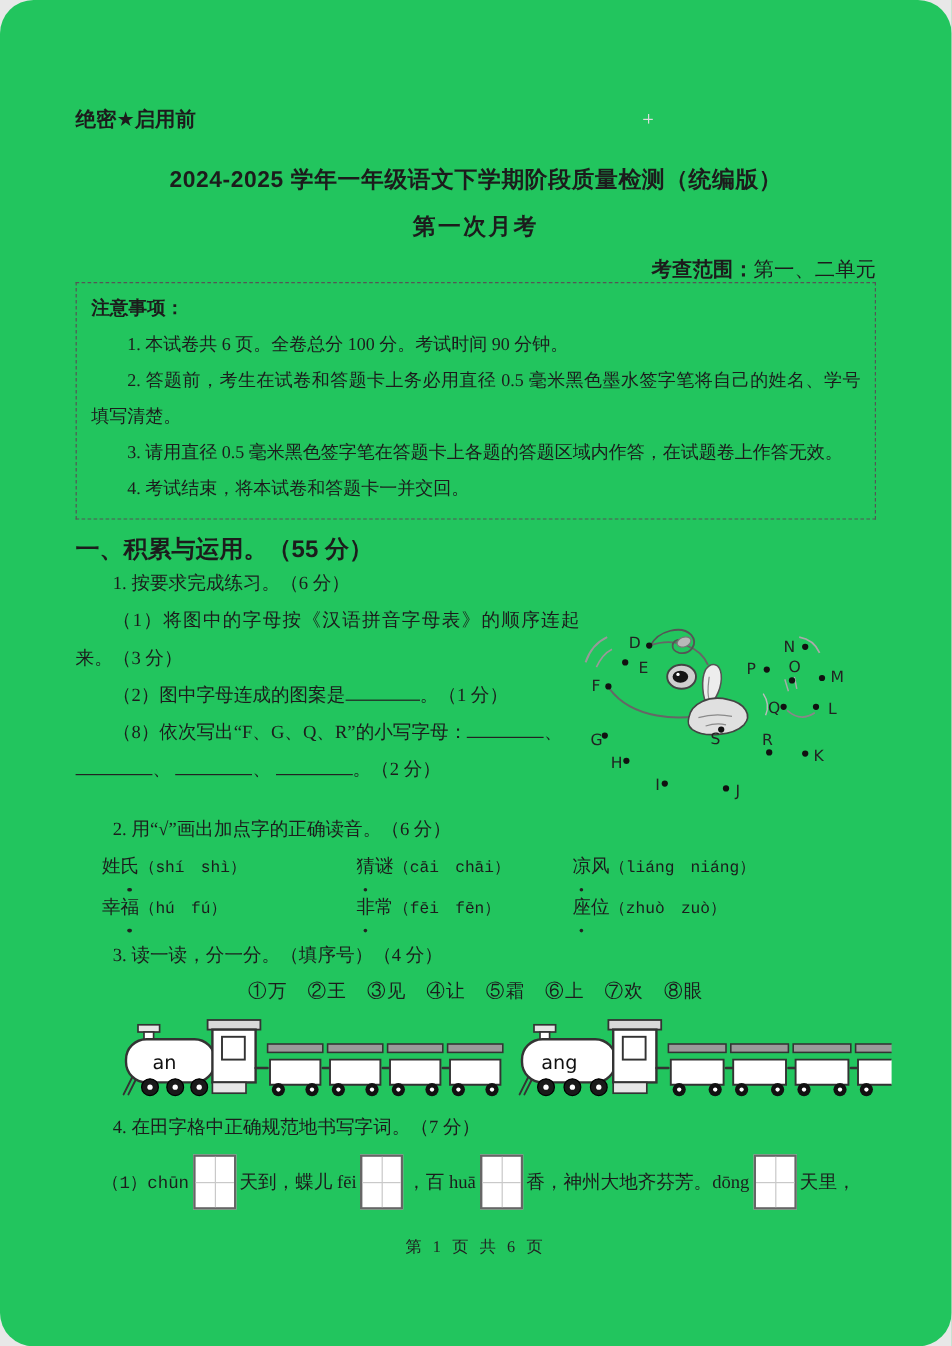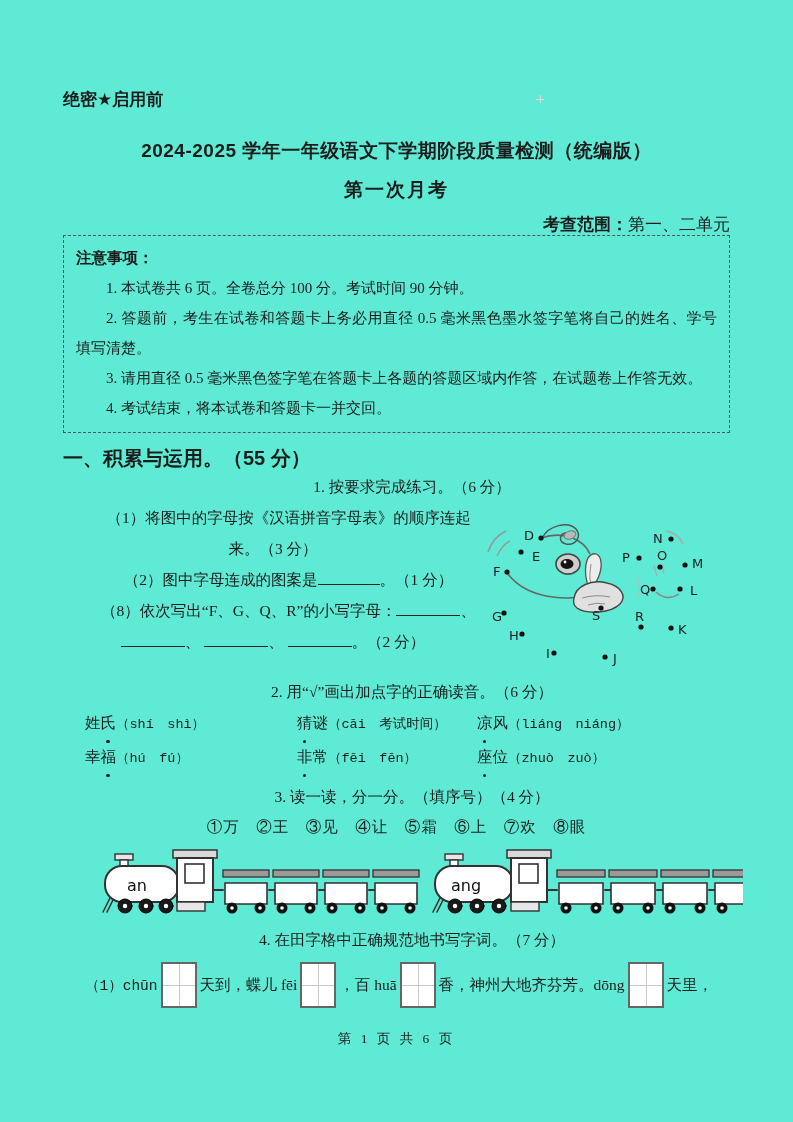--- a/index.html
+++ b/index.html
@@ -1,20 +1,21 @@
 <!DOCTYPE html>
 <html><head>
 <meta charset="utf-8">
 <style>
   * { margin:0; padding:0; box-sizing:border-box; }
   html,body { background:#e8e8e8; }
   .page {
     position:relative; width:793px; height:1122px; margin:0 auto;
-    background:#5eead4; color:#1c1c1c; overflow:hidden;
+    background:#22c55e; color:#1c1c1c; overflow:hidden;
     font-family:"Liberation Serif","DejaVu Serif",serif;
+    border-radius:28px;
   }
   .content { padding:88px 63px 0 63px; }
 
   .heiti { font-family:"Liberation Sans","DejaVu Sans",sans-serif; }
   .mono  { font-family:"Liberation Mono","DejaVu Sans Mono",monospace; }
 
   .secret { font-size:17px; font-weight:bold; line-height:24px; }
   .title { text-align:center; font-size:19px; font-weight:bold; margin-top:25px; line-height:27px; letter-spacing:.5px; }
   .subtitle { text-align:center; font-size:19px; font-weight:bold; margin-top:12px; line-height:27px; letter-spacing:2px; }
   .scope { text-align:right; font-size:17px; margin-top:11px; line-height:21px; }
@@ -22,21 +23,21 @@
 
   .notice {
     margin-top:0; border:1px dashed #555; padding:7px 12px 9px 12px;
     font-size:15px; line-height:30px;
   }
   .notice-heading { font-weight:bold; font-size:15.5px; font-family:"Liberation Sans","DejaVu Sans",sans-serif; }
   .notice p { text-indent:2em; text-align:justify; }
 
   .sec-heading { margin-top:12px; font-size:20px; font-weight:bold; line-height:26px; font-family:"Liberation Sans","DejaVu Sans",sans-serif; }
 
-  .qtext { font-size:15.5px; line-height:31px;text-align:center; }
+  .qtext { font-size:15.5px; line-height:31px; }
   .indent { text-indent:2em; }
   .q1-cols { position:relative; min-height:172px; }
   .q1-left { width:420px; text-align:justify; }
 
   .blank { display:inline-block; width:62px; height:14px; border-bottom:1px solid #222; vertical-align:baseline; }
   .blank.w64 { width:64px; }
 
   .diagram-abs { position:absolute; left:413px; top:0px; width:268px; height:172px; }
 
   .q2-grid { margin-left:22px; display:grid; grid-template-columns:212px 180px 1fr; font-size:15.5px; line-height:32px; }
@@ -157,21 +158,21 @@
         <text class="diag-letter" x="159" y="119">R</text>
           <circle cx="165" cy="125" r="2.6" fill="#111"></circle>
         <text class="diag-letter" x="116" y="118">S</text>
           <circle cx="125" cy="106" r="2.6" fill="#111"></circle>
       </svg>
     </div>
 
     <div class="qtext indent" style="margin-top:2px;">2. 用“√”画出加点字的正确读音。（6 分）</div>
     <div class="q2-grid">
       <div><span>姓</span><span class="dotted">氏</span><span></span><span class="pinyin">（shí　shì）</span></div>
-      <div><span></span><span class="dotted">猜</span><span>谜</span><span class="pinyin">（cāi　考试时间）</span></div>
+      <div><span></span><span class="dotted">猜</span><span>谜</span><span class="pinyin">（cāi　chāi）</span></div>
       <div><span></span><span class="dotted">凉</span><span>风</span><span class="pinyin">（liáng　niáng）</span></div>
       <div><span>幸</span><span class="dotted">福</span><span></span><span class="pinyin">（hú　fú）</span></div>
       <div><span></span><span class="dotted">非</span><span>常</span><span class="pinyin">（fēi　fēn）</span></div>
       <div><span></span><span class="dotted">座</span><span>位</span><span class="pinyin">（zhuò　zuò）</span></div>
     </div>
 
     <div class="qtext indent" style="margin-top:6px;">3. 读一读，分一分。（填序号）（4 分）</div>
     <div class="char-line">①万　②王　③见　④让　⑤霜　⑥上　⑦欢　⑧眼</div>
 
     <svg class="trains" width="650" height="74" viewBox="0 0 650 74">

